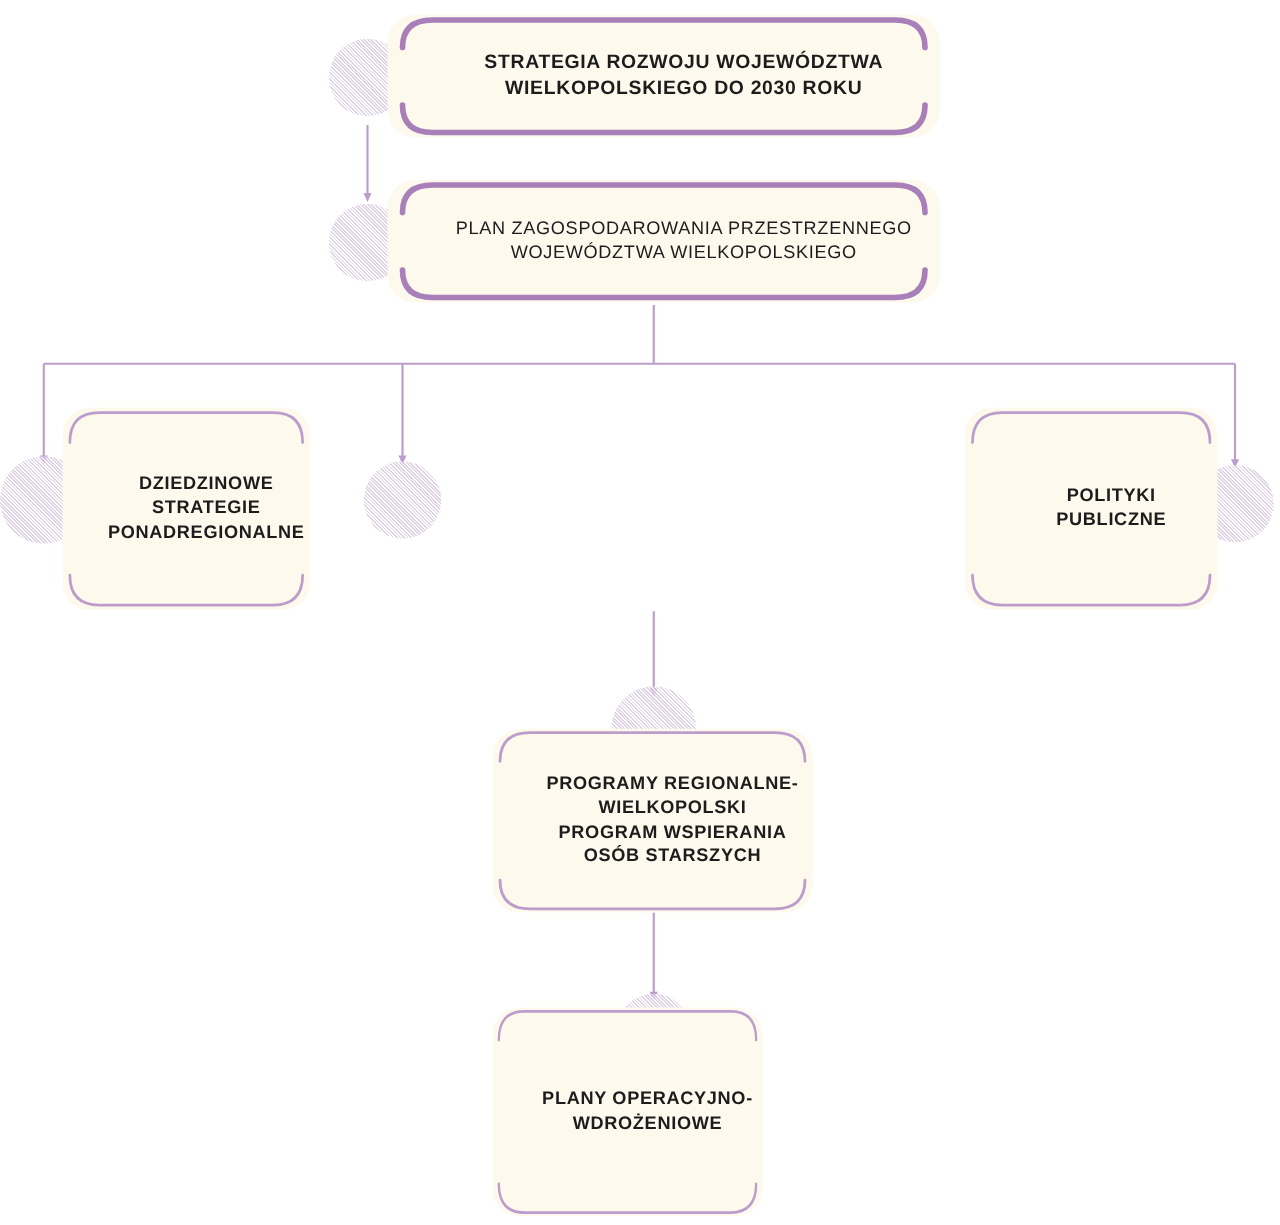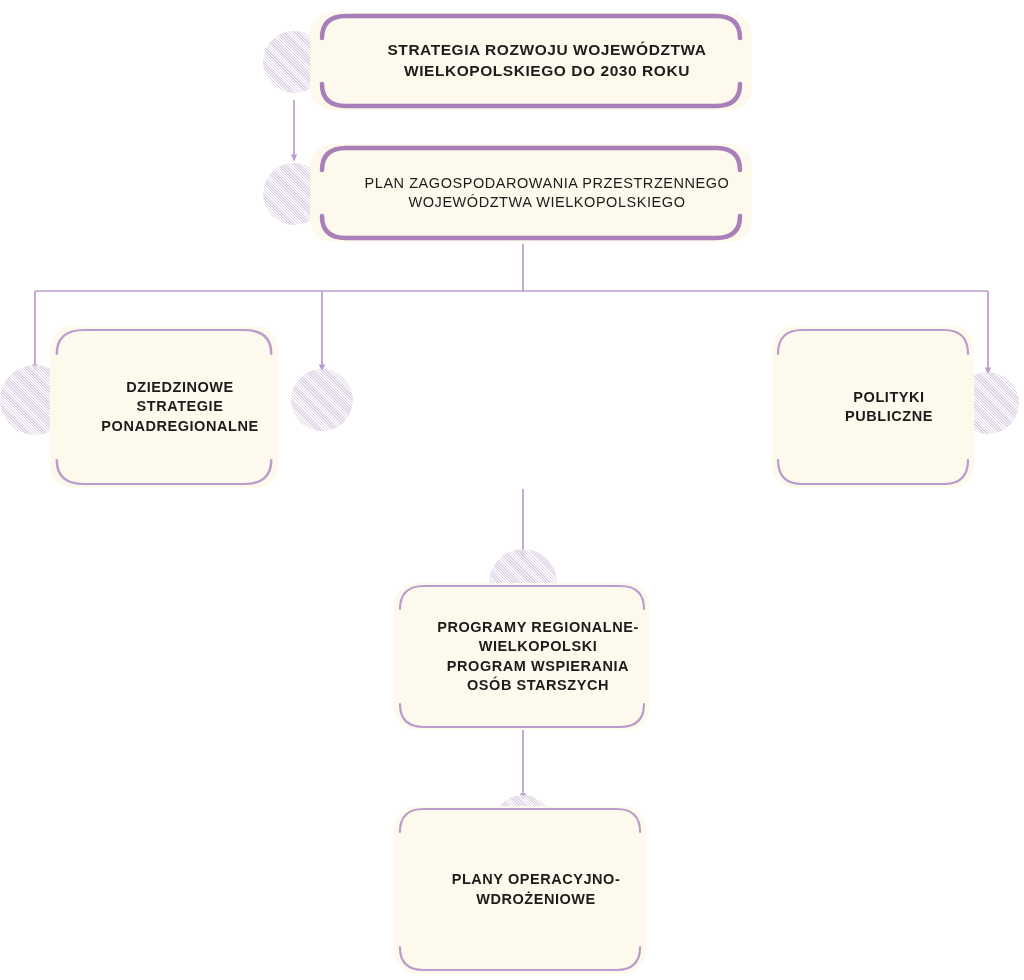--- a/index.html
+++ b/index.html
@@ -128,21 +128,21 @@
   <div class="node light" style="left:310px;top:144px;width:442px;height:98px;">
     <div class="fill"></div>
     <svg class="bracket" viewBox="0 0 442 98" preserveAspectRatio="none">
       <path d="M12,26 Q12,4 36,4 L406,4 Q430,4 430,26" fill="none" stroke="#a87fb8" stroke-width="4.5" stroke-linecap="round"></path>
       <path d="M12,72 Q12,94 36,94 L406,94 Q430,94 430,72" fill="none" stroke="#a87fb8" stroke-width="4.5" stroke-linecap="round"></path>
     </svg>
     <div class="label" style="font-size:14.5px;border-radius:16px;">PLAN ZAGOSPODAROWANIA PRZESTRZENNEGO
 WOJEWÓDZTWA WIELKOPOLSKIEGO</div>
   </div>
 
-  <div class="node medium" style="left:50px;top:326px;width:228px;height:162px;">
+  <div class="node medium" style="left:50px;top:326px;width:198px;height:162px;">
     <div class="fill"></div>
     <svg class="bracket" viewBox="0 0 202 162" preserveAspectRatio="none">
       <path d="M6,28 Q6,4 30,4 L172,4 Q196,4 196,28" fill="none" stroke="#bb9ccb" stroke-width="2.2" stroke-linecap="round"></path>
       <path d="M6,134 Q6,158 30,158 L172,158 Q196,158 196,134" fill="none" stroke="#bb9ccb" stroke-width="2.2" stroke-linecap="round"></path>
     </svg>
     <div class="label" style="font-size:14.5px;">DZIEDZINOWE
 STRATEGIE
 PONADREGIONALNE</div>
   </div>
 
@@ -162,21 +162,21 @@
   <div class="node medium" style="left:772px;top:326px;width:202px;height:162px;">
     <div class="fill"></div>
     <svg class="bracket" viewBox="0 0 202 162" preserveAspectRatio="none">
       <path d="M6,28 Q6,4 30,4 L172,4 Q196,4 196,28" fill="none" stroke="#bb9ccb" stroke-width="2.2" stroke-linecap="round"></path>
       <path d="M6,134 Q6,158 30,158 L172,158 Q196,158 196,134" fill="none" stroke="#bb9ccb" stroke-width="2.2" stroke-linecap="round"></path>
     </svg>
     <div class="label" style="font-size:14.5px;">POLITYKI
 PUBLICZNE</div>
   </div>
 
-  <div class="node medium" style="left:394px;top:806px;width:252px;height:167px;">
+  <div class="node medium" style="left:394px;top:806px;width:216px;height:167px;">
     <div class="fill"></div>
     <svg class="bracket" viewBox="0 0 256 167" preserveAspectRatio="none">
       <path d="M6,26 Q6,3 30,3 L226,3 Q250,3 250,26" fill="none" stroke="#bb9ccb" stroke-width="2.2" stroke-linecap="round"></path>
       <path d="M6,141 Q6,164 30,164 L226,164 Q250,164 250,141" fill="none" stroke="#bb9ccb" stroke-width="2.2" stroke-linecap="round"></path>
     </svg>
     <div class="label" style="font-size:14.5px;">PLANY OPERACYJNO-
 WDROŻENIOWE</div>
   </div>
 
 </div>

